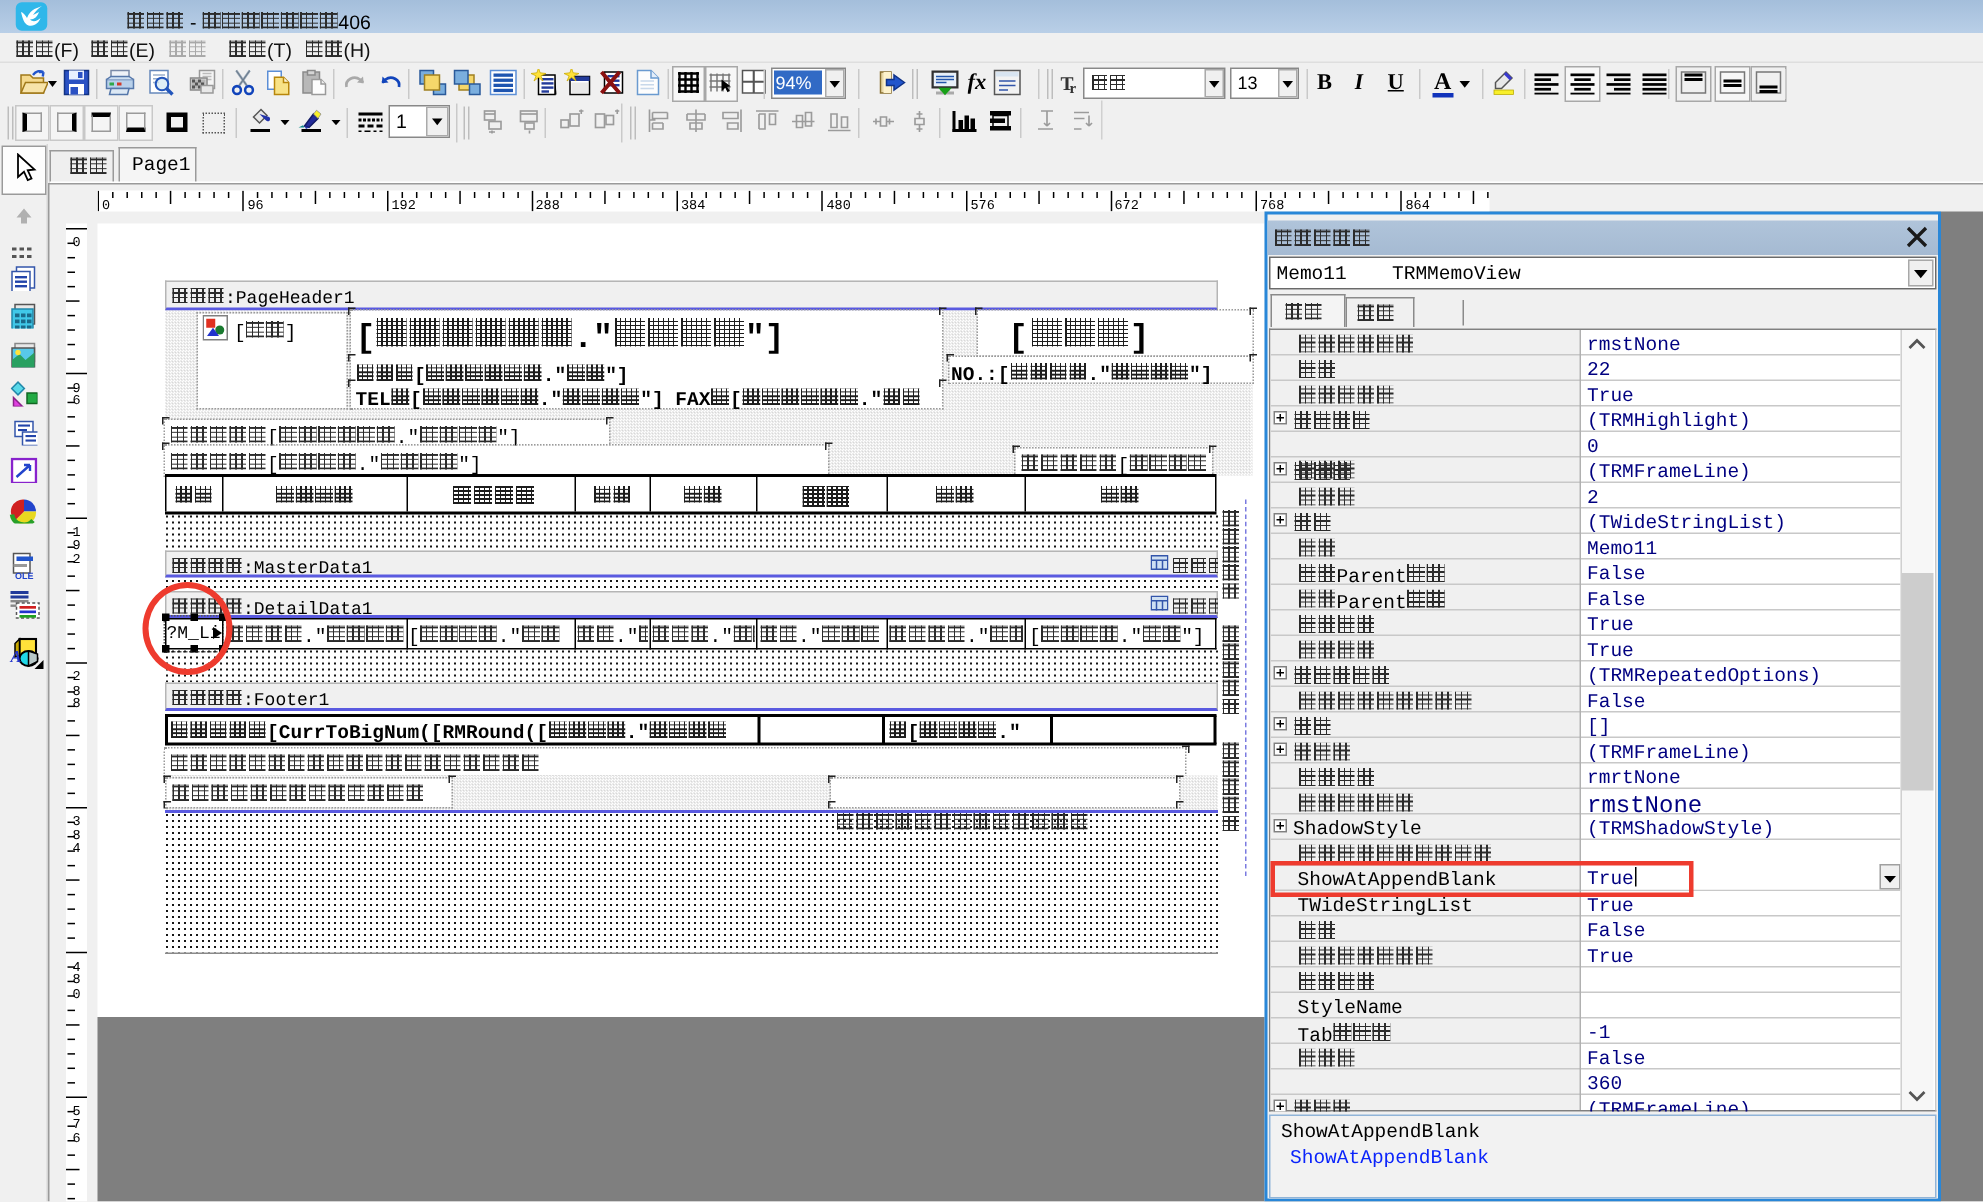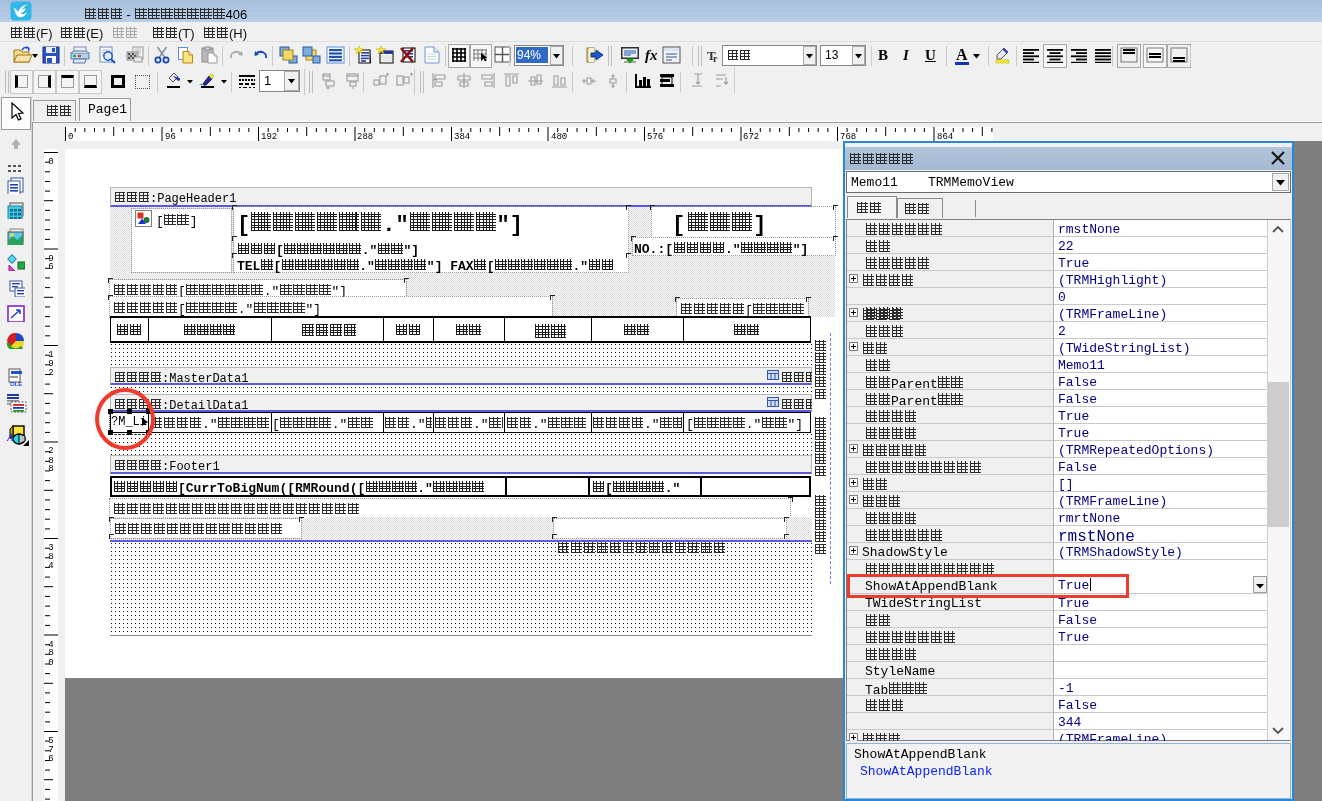--- a/index.html
+++ b/index.html
@@ -1056,21 +1056,21 @@
 <div class="abs" style="left:0;top:458.0px;width:420px;height:1px;background:#c8c8c8"></div>
 <div class="t mono" style="left:18px;top:444.0px;font-size:13px;width:190px">StyleName</div>
 <div class="abs" style="left:0;top:475.0px;width:420px;height:1px;background:#c8c8c8"></div>
 <div class="t mono" style="left:18px;top:461.0px;font-size:13px;width:190px">Tab<i>键</i><i>顺</i><i>序</i></div>
 <div class="t mono nv" style="left:211px;top:461.0px;font-size:13px;width:200px">-1</div>
 <div class="abs" style="left:0;top:492.0px;width:420px;height:1px;background:#c8c8c8"></div>
 <div class="t mono" style="left:18px;top:478.0px;font-size:13px;width:190px"><i>纯</i><i>文</i><i>字</i></div>
 <div class="t mono nv" style="left:211px;top:478.0px;font-size:13px;width:200px">False</div>
 <div class="abs" style="left:0;top:509.0px;width:420px;height:1px;background:#c8c8c8"></div>
 <div class="t mono" style="left:18px;top:522px;font-size:10px;width:190px"><i>上</i><i>边</i><i>距</i></div>
-<div class="t mono nv" style="left:211px;top:495.0px;font-size:13px;width:200px">344</div>
+<div class="t mono nv" style="left:211px;top:495.0px;font-size:13px;width:200px">360</div>
 
 <div class="abs" style="left:2px;top:513.5px;width:9px;height:9px;border:1px solid #808080;background:#fff"></div>
 <div class="abs" style="left:4px;top:517.5px;width:5px;height:1px;background:#000"></div>
 <div class="abs" style="left:6px;top:515.5px;width:1px;height:5px;background:#000"></div>
 <div class="t mono" style="left:15px;top:512.0px;font-size:13px;width:190px"><i>上</i><i>边</i><i>框</i></div>
 <div class="t mono nv" style="left:211px;top:512.0px;font-size:13px;width:200px">(TRMFrameLine)</div>
 </div>
 <div class="abs" style="left:1053px;top:220px;width:1px;height:520px;background:#b0b0b0"></div>
 <div class="abs" style="left:1054px;top:576px;width:199px;height:17px;background:#fff"></div>
 <div class="t mono nv" style="left:1058px;top:578px;font-size:13px">True</div>

